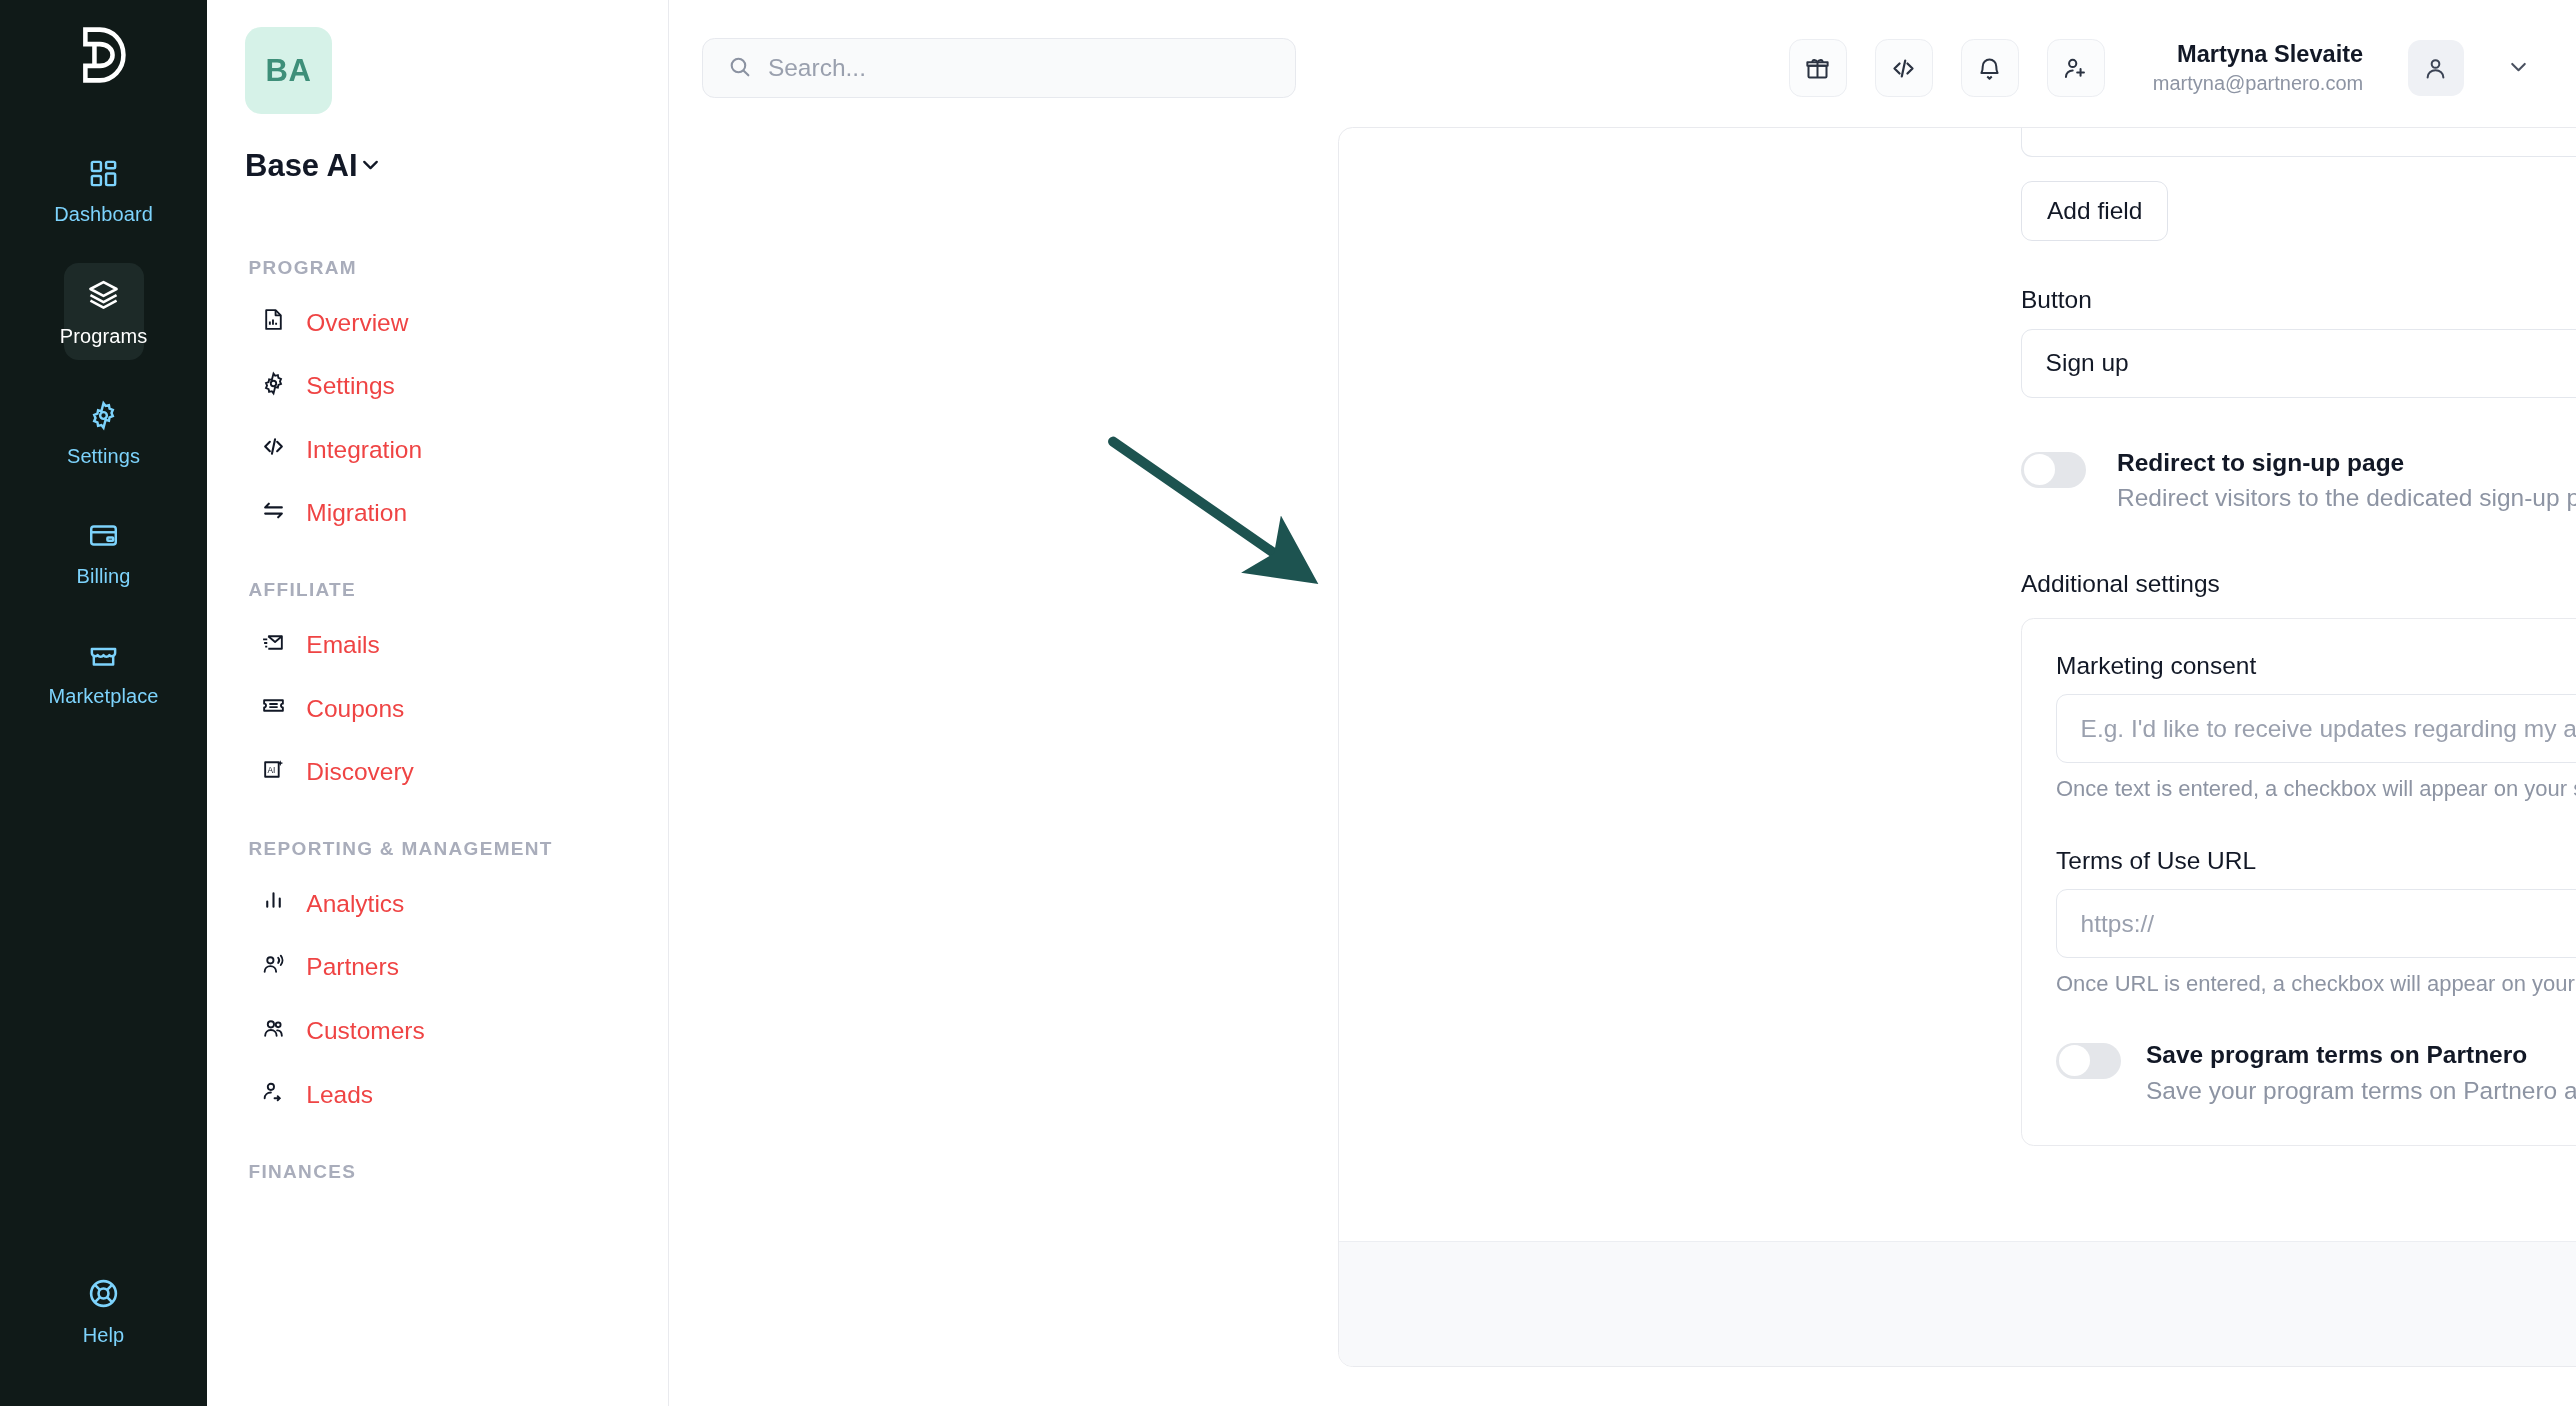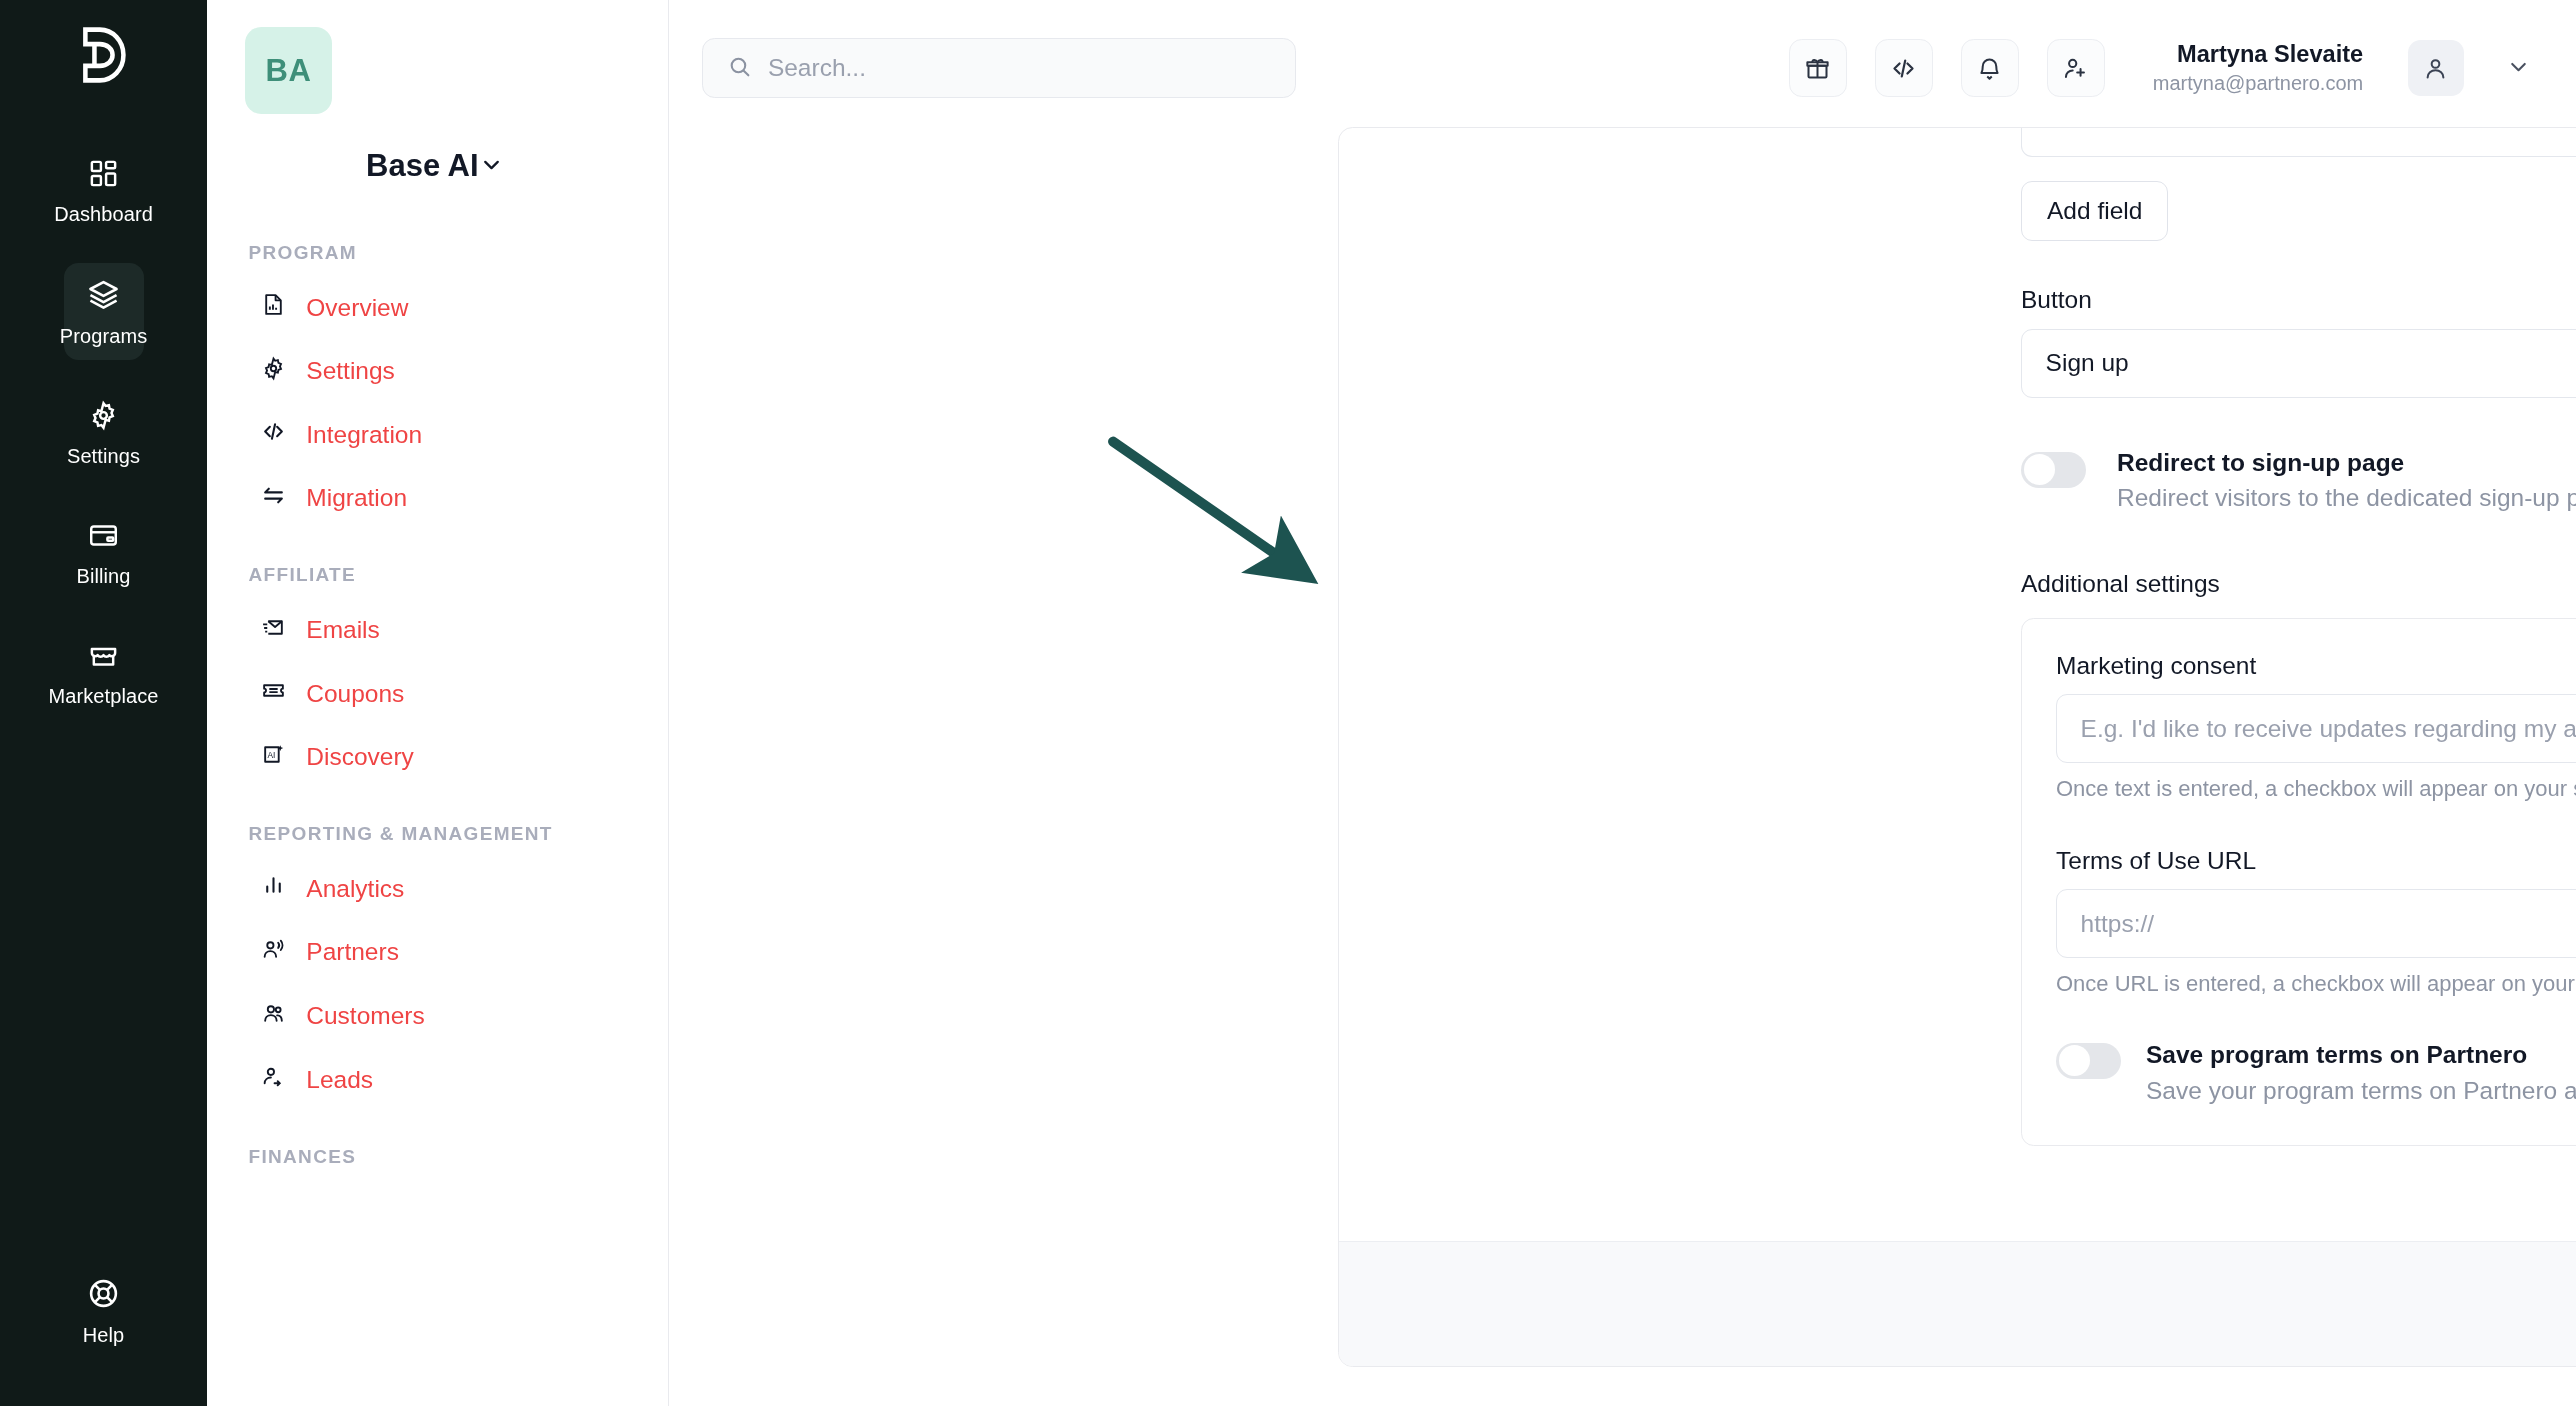--- a/index.html
+++ b/index.html
@@ -16,43 +16,43 @@
     width: 207px; height: 1407px; flex: 0 0 207px;
     background: #101a18;
     display: flex; flex-direction: column; align-items: center;
     padding-top: 20px;
   }
   .rail-logo { width: 69px; height: 69px; display:flex; align-items:center; justify-content:center; margin-bottom: 54px; }
   .rail-item {
     width: 80px; margin-bottom: 25px;
     display: flex; flex-direction: column; align-items: center; justify-content: center;
     gap: 11px; padding: 14.5px 0 12.7px; border-radius: 14.5px;
-    color: #ffffff;
+    color: #7dd3fc;
   }
   .rail-item.active { background: #1d2a28; color: #ffffff; }
   .rail-item .ri-label { font-size: 20px; letter-spacing: 0.1px; }
   .rail-spacer { flex: 1 1 auto; }
   .rail-help { margin-bottom: 47px; }
 
   
   .sidebar {
     width: 462px; flex: 0 0 462px; height: 1407px;
     background: #ffffff; border-right: 1.8px solid #e9eaee;
     padding: 27px 38px 0 38px; overflow: hidden;
   }
   .brand-avatar {
     width: 87px; height: 87px; border-radius: 16.3px;
     background: #d6f2e8; color: #3e8f79;
     display: flex; align-items: center; justify-content: center;
     font-size: 31px; font-weight: 700; letter-spacing: 0.5px;
     margin-bottom: 34px;
   }
   .brand-row {
-    display: flex; align-items: center; justify-content: center;
-    margin-bottom: 55px; padding-right: 5.4px;
+    display: flex; align-items: center; justify-content: flex-start;
+    margin-bottom: 70px; padding-right: 5.4px;
   }
   .brand-name { font-size: 31px; font-weight: 700; color: #121826; }
   .nav-section { font-size: 19px; font-weight: 600; letter-spacing: 1.3px; color: #a9adbb; margin: 0 0 11px 3.6px; line-height: 1.5; }
   .nav-section.second { margin-top: 34px; }
   .nav-item {
     display: flex; align-items: center; gap: 20px;
     padding: 13.6px 16.3px; border-radius: 12.7px;
     color: #ef4444; font-size: 24.5px; margin-bottom: 5.4px;
   }
   .nav-item.active { background: #f5f7f9; font-weight: 700; }

